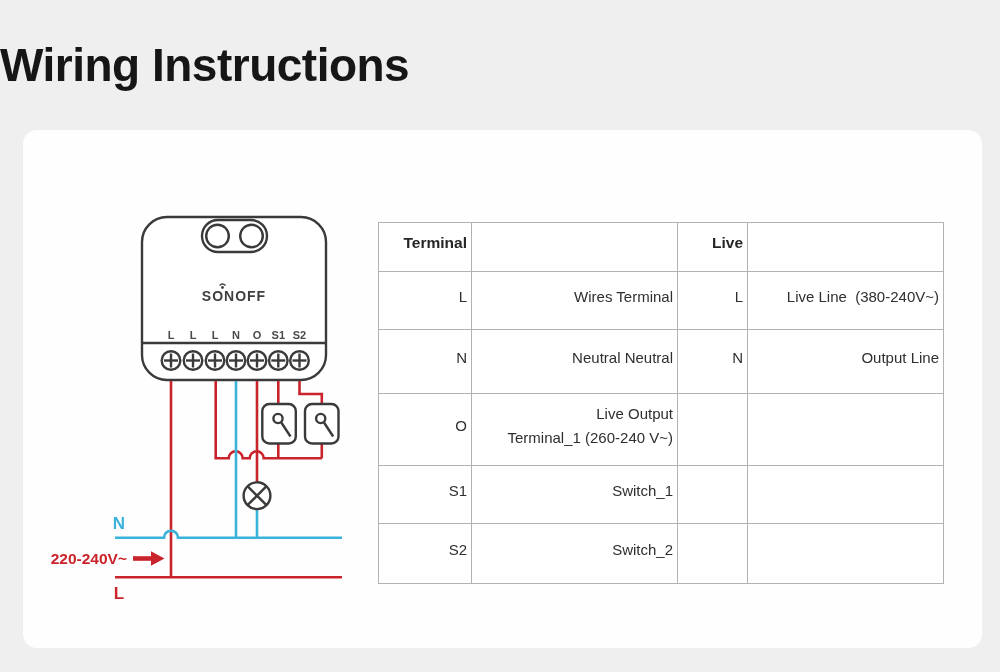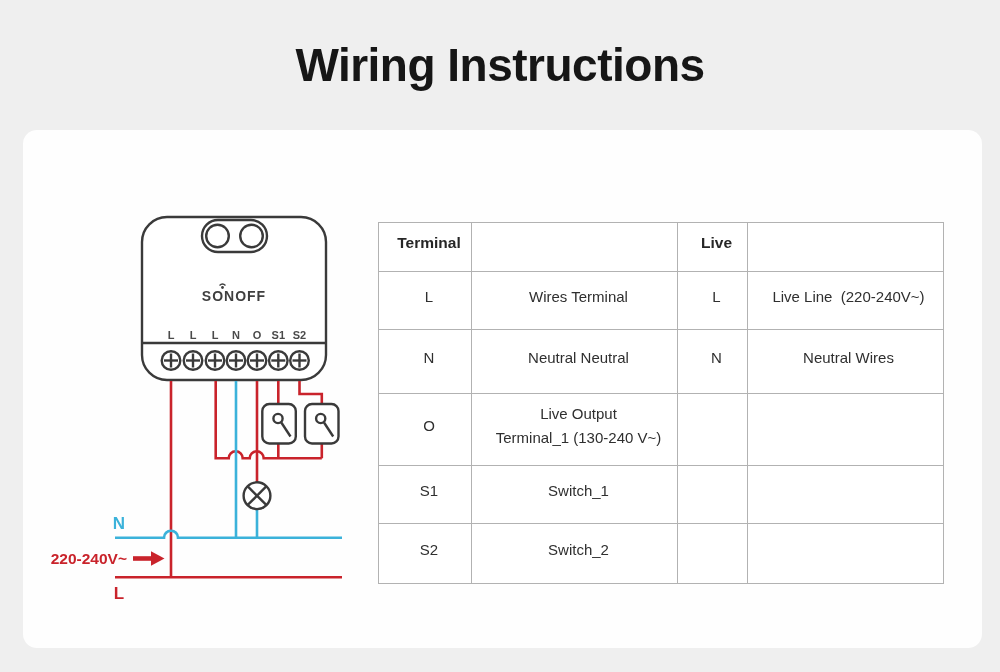--- a/index.html
+++ b/index.html
@@ -3,21 +3,21 @@
 <meta charset="utf-8">
 <style>
   * { box-sizing: border-box; }
   html,body { margin:0; padding:0; background:#efefef; }
   .page {
     position:relative; width:1000px; height:672px; overflow:hidden;
     background:#efefef; font-family:"Liberation Sans", sans-serif;
   }
   .title {
     position:absolute; top:38px; left:0; width:1000px;
-    text-align:center; font-size:46px; font-weight:bold;
+    font-size:46px; font-weight:bold;
     color:#161616; letter-spacing:-0.5px;
   }
   .card {
     position:absolute; left:23px; top:130px; width:959px; height:518px;
     background:#fefefe; border-radius:14px;
   }
   svg.diagram { position:absolute; left:0; top:0; pointer-events:none; }
 
   
   .oln  { stroke:#3a3a3a; fill:none; stroke-width:2.4; }
@@ -30,21 +30,21 @@
   .lbl-l    { font-size:17px; font-weight:bold; fill:#c9232b; }
   .lbl-v    { font-size:15.5px; font-weight:bold; fill:#c9232b; }
 
   table.wtable {
     position:absolute; left:378px; top:222px;
     border-collapse:collapse; table-layout:fixed;
     background:#ffffff; color:#2f2f2f; font-size:15px; line-height:1.55;
   }
   .wtable th, .wtable td {
     border:1px solid #b2b2b2; vertical-align:middle;
-    text-align:center; padding:0 4px 8px 12px; white-space:pre-wrap;
+    text-align:right; padding:0 4px 8px 12px; white-space:pre-wrap;
     font-weight:normal; overflow:hidden;
   }
   .wtable th { font-weight:bold; font-size:15.5px; color:#262626; }
   .wtable th:nth-child(4), .wtable td:nth-child(4) { padding-left:10px; }
 </style>
 </head>
 <body>
 
 <div class="page">
 
@@ -157,32 +157,32 @@
       <tr style="height:49px">
         <th>Terminal</th>
         <th></th>
         <th>Live</th>
         <th></th>
       </tr>
       <tr style="height:58px">
         <td>L</td>
         <td>Wires Terminal</td>
         <td>L</td>
-        <td>Live Line  (220-240V~)</td>
+        <td>Live Line  (380-240V~)</td>
       </tr>
       <tr style="height:64px">
         <td>N</td>
         <td>Neutral Neutral</td>
         <td>N</td>
-        <td>Neutral Wires</td>
+        <td>Output Line</td>
       </tr>
       <tr style="height:72px">
         <td>O</td>
         <td>Live Output
-Terminal_1 (130-240 V~)</td>
+Terminal_1 (260-240 V~)</td>
         <td></td>
         <td></td>
       </tr>
       <tr style="height:58px">
         <td>S1</td>
         <td>Switch_1</td>
         <td></td>
         <td></td>
       </tr>
       <tr style="height:60px">

